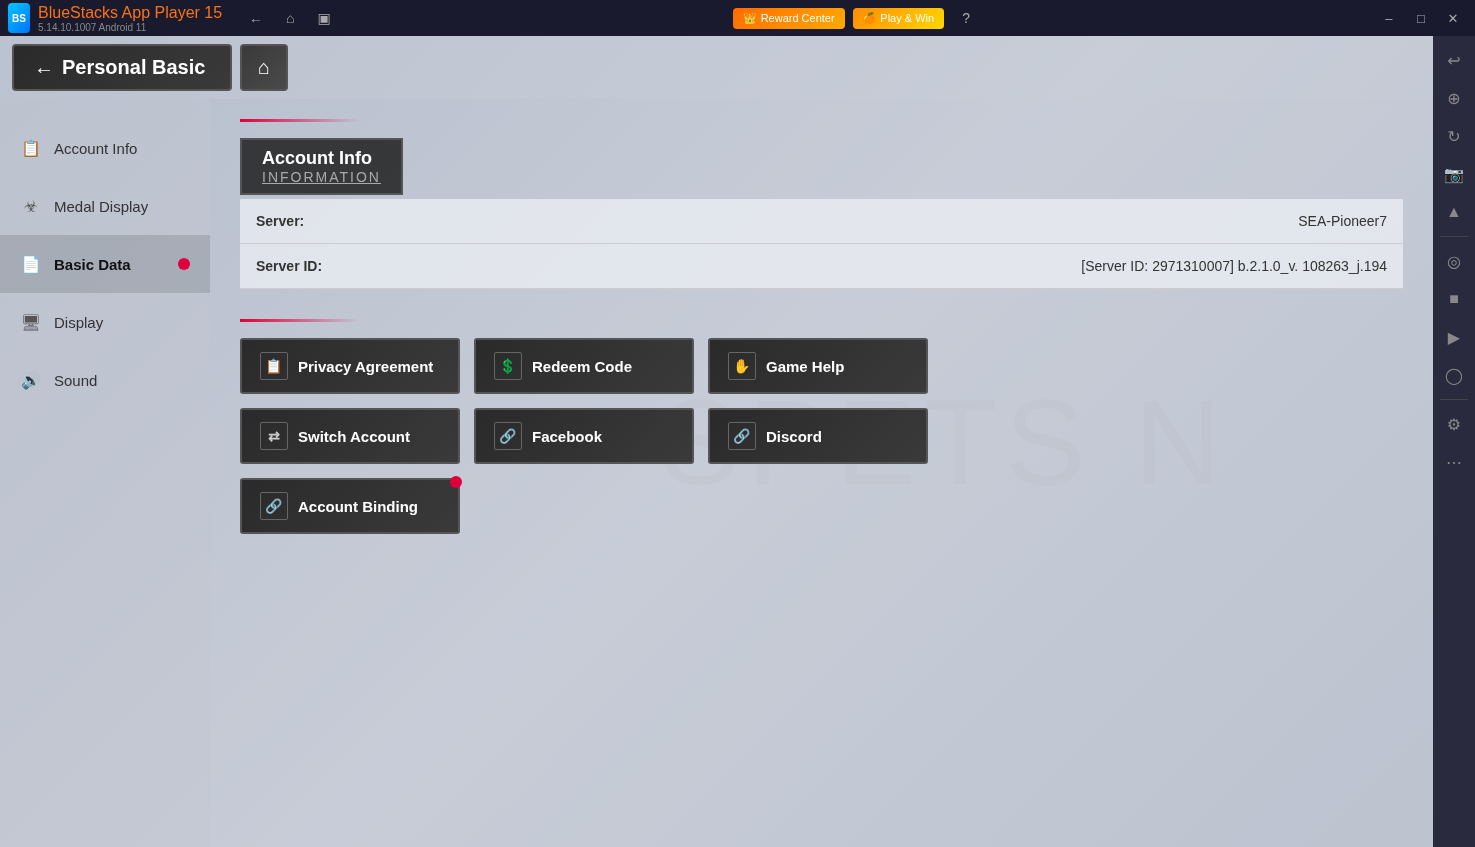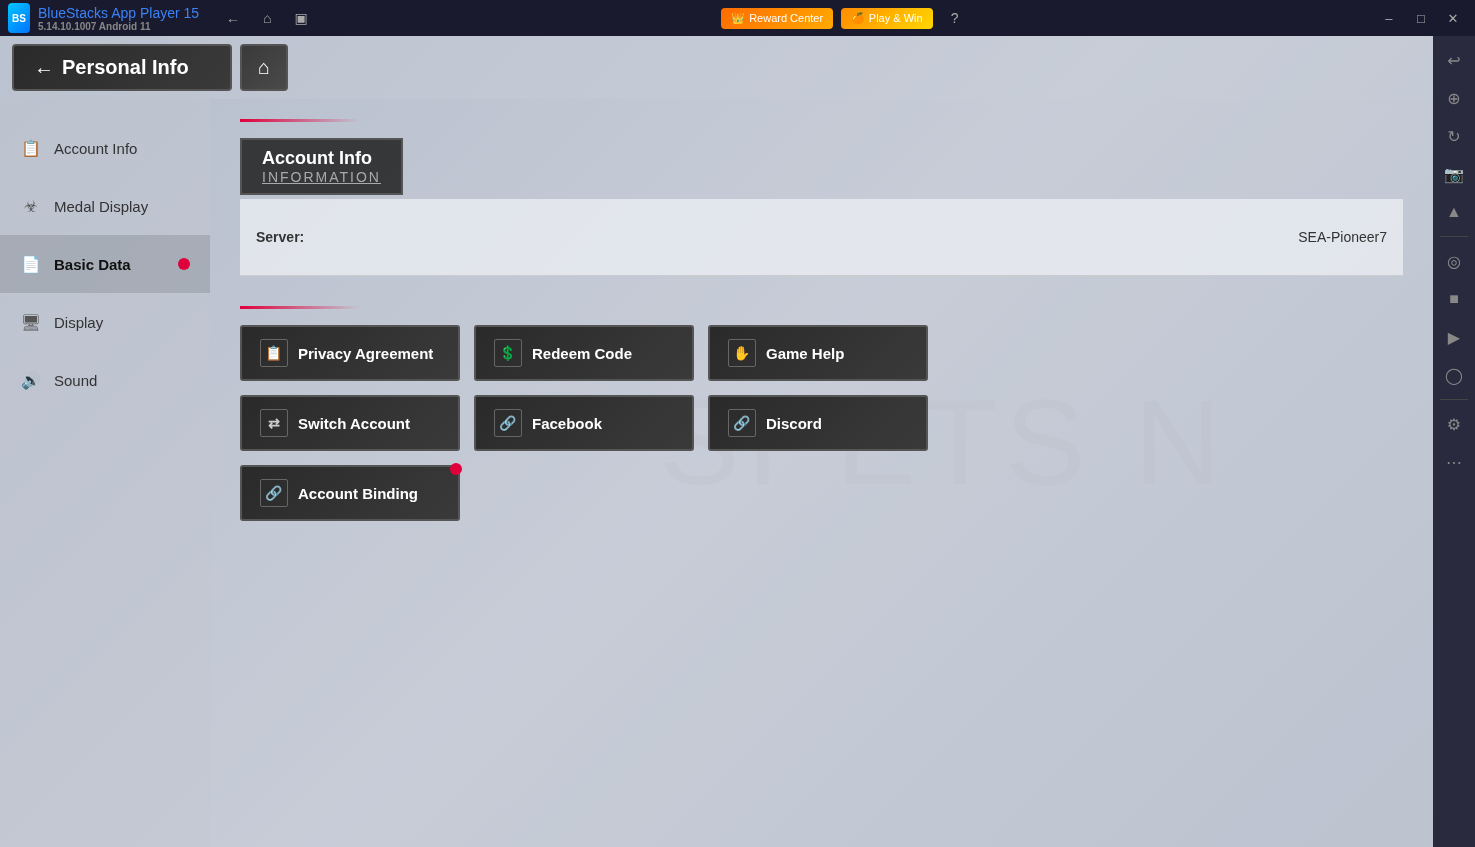--- a/index.html
+++ b/index.html
@@ -30,27 +30,26 @@
     }
     .app-icon {
       width: 22px;
       height: 30px;
       background: linear-gradient(135deg, #00c6ff, #0072ff);
       border-radius: 4px;
       display: flex; align-items: center; justify-content: center;
       color: white; font-size: 10px; font-weight: bold;
     }
     .app-title {
-      color: #3b82f6;
-      font-size: 14px;
+      color: #f97316;
+      font-size: 16px;
     }
     .app-subtitle {
       color: #888;
       font-size: 10px;
-      font-weight: bold;
     }
     .titlebar-nav {
       display: flex;
       align-items: center;
       gap: 6px;
       margin-left: 12px;
     }
     .nav-btn {
       width: 28px; height: 28px;
       background: none;
@@ -280,21 +279,21 @@
     .info-table {
       width: 100%;
       border-collapse: collapse;
       margin-bottom: 30px;
       background: rgba(240,242,246,0.7);
     }
     .info-table tr {
       border-bottom: 1px solid #ccc;
     }
     .info-table td {
-      padding: 30px 16px;
+      padding: 14px 16px;
       font-size: 14px;
       color: #222;
     }
     .info-table td:first-child {
       font-weight: bold;
       width: 180px;
       color: #333;
     }
     .info-table td:last-child {
       text-align: right;
@@ -375,21 +374,21 @@
 </div>
 
 <div class="main-wrapper">
 
   <div class="game-content">
     <div class="bg-watermark">SPETS N</div>
 
     <div class="game-topbar">
       <button class="personal-info-btn">
         <span>←</span>
-        <span>Personal Info</span>
+        <span>Personal Basic</span>
       </button>
       <button class="home-btn">
         <span>⌂</span>
       </button>
     </div>
 
     <div class="content-area">
 
       <div class="left-sidebar">
 
@@ -427,20 +426,24 @@
         <div class="section-header">
           <span class="sh-title">Account Info</span>
           <span class="sh-subtitle">INFORMATION</span>
         </div>
 
         <table class="info-table">
           <tbody>
               <tr>
             <td>Server:</td>
             <td>SEA-Pioneer7</td>
+          </tr>
+          <tr>
+            <td>Server ID:</td>
+            <td>[Server ID: 2971310007] b.2.1.0_v. 108263_j.194</td>
           </tr>
         </tbody>
           </table>
 
         
         <div class="section-accent"></div>
 
         <div class="support-grid">
 
           <button class="support-btn">

